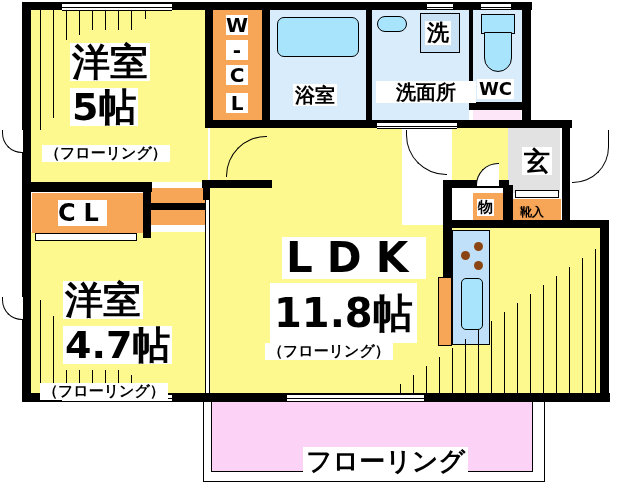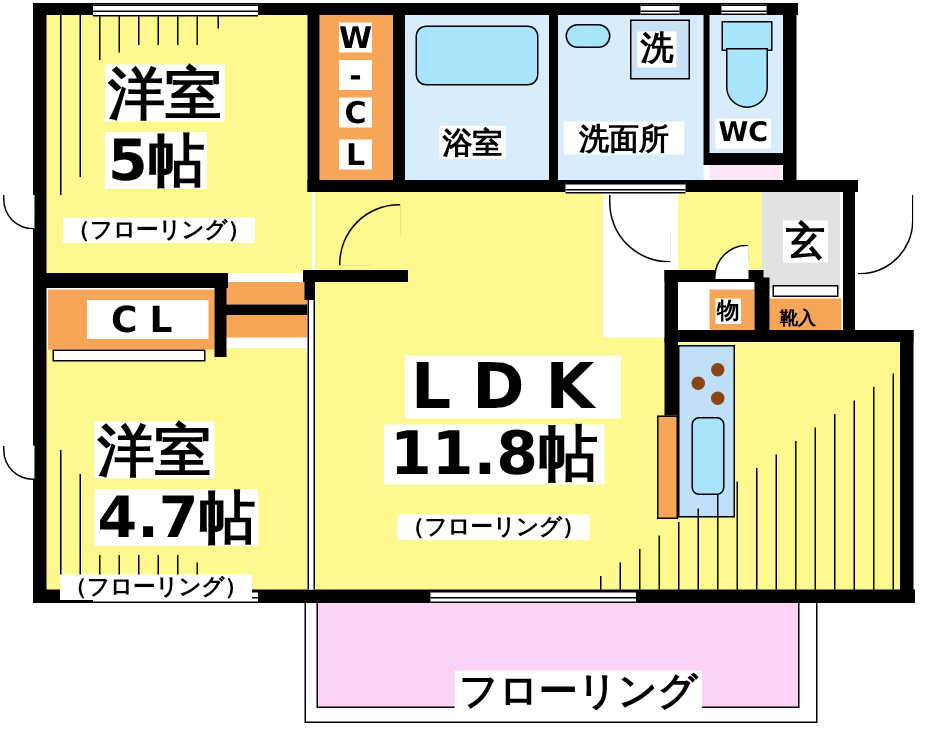--- a/index.html
+++ b/index.html
@@ -141,31 +141,31 @@
 <div class="lbl" style="left:70px;top:43px;font-size:38px;padding:0 2px;">洋室</div>
 <div class="lbl" style="left:70px;top:88px;font-size:38px;padding:0 2px;">5帖</div>
 <div class="lbl" style="left:42px;top:145px;font-size:15px;padding:1px 3px;">（フローリング）</div>
 
 <div class="lbl" style="left:226px;top:15px;font-size:20px;width:22px;">W</div>
 <div class="lbl" style="left:226px;top:40px;font-size:20px;width:22px;">-</div>
 <div class="lbl" style="left:226px;top:65px;font-size:20px;width:22px;">C</div>
 <div class="lbl" style="left:226px;top:93px;font-size:20px;width:22px;">L</div>
 
 <div class="lbl" style="left:293px;top:84px;font-size:20px;padding:1px 2px;">浴室</div>
-<div class="lbl" style="left:376px;top:81px;font-size:20px;padding:1px 10px;">洗面所</div>
+<div class="lbl" style="left:376px;top:81px;font-size:20px;padding:1px 20px;">洗面所</div>
 <div class="lbl" style="left:425px;top:21px;font-size:22px;padding:1px 2px;">洗</div>
 <div class="lbl" style="left:477px;top:79px;font-size:18px;padding:1px 2px;">WC</div>
 
 <div class="lbl" style="left:522px;top:147px;font-size:26px;padding:1px 2px;">玄</div>
 <div class="lbl" style="left:477px;top:199px;font-size:15px;padding:1px 1px;">物</div>
 <div class="lbl" style="left:520px;top:206px;font-size:12px;background:transparent;">靴入</div>
 
-<div class="lbl" style="left:58px;top:200px;font-size:24px;padding:1px 16px;letter-spacing:8px;">CL</div>
+<div class="lbl" style="left:58px;top:200px;font-size:24px;padding:1px 0;letter-spacing:8px;">CL</div>
 
 <div class="lbl" style="left:63px;top:281px;font-size:38px;padding:0 2px;">洋室</div>
 <div class="lbl" style="left:63px;top:326px;font-size:38px;padding:0 2px;">4.7帖</div>
 <div class="lbl" style="left:40px;top:383px;font-size:15px;padding:1px 3px;">（フローリング）</div>
 
-<div class="lbl" style="left:270px;top:237px;font-size:42px;padding:0 4px;letter-spacing:14px;">LDK</div>
-<div class="lbl" style="left:256px;top:283px;font-size:40px;padding:0 4px;">11.8帖</div>
+<div class="lbl" style="left:282px;top:237px;font-size:42px;padding:0 4px;letter-spacing:14px;">LDK</div>
+<div class="lbl" style="left:270px;top:283px;font-size:40px;padding:10px 4px;">11.8帖</div>
 <div class="lbl" style="left:265px;top:343px;font-size:15px;padding:1px 3px;">（フローリング）</div>
 
 <div class="lbl" style="left:303px;top:447px;font-size:26px;padding:1px 3px;">フローリング</div>
 
 </body></html>

